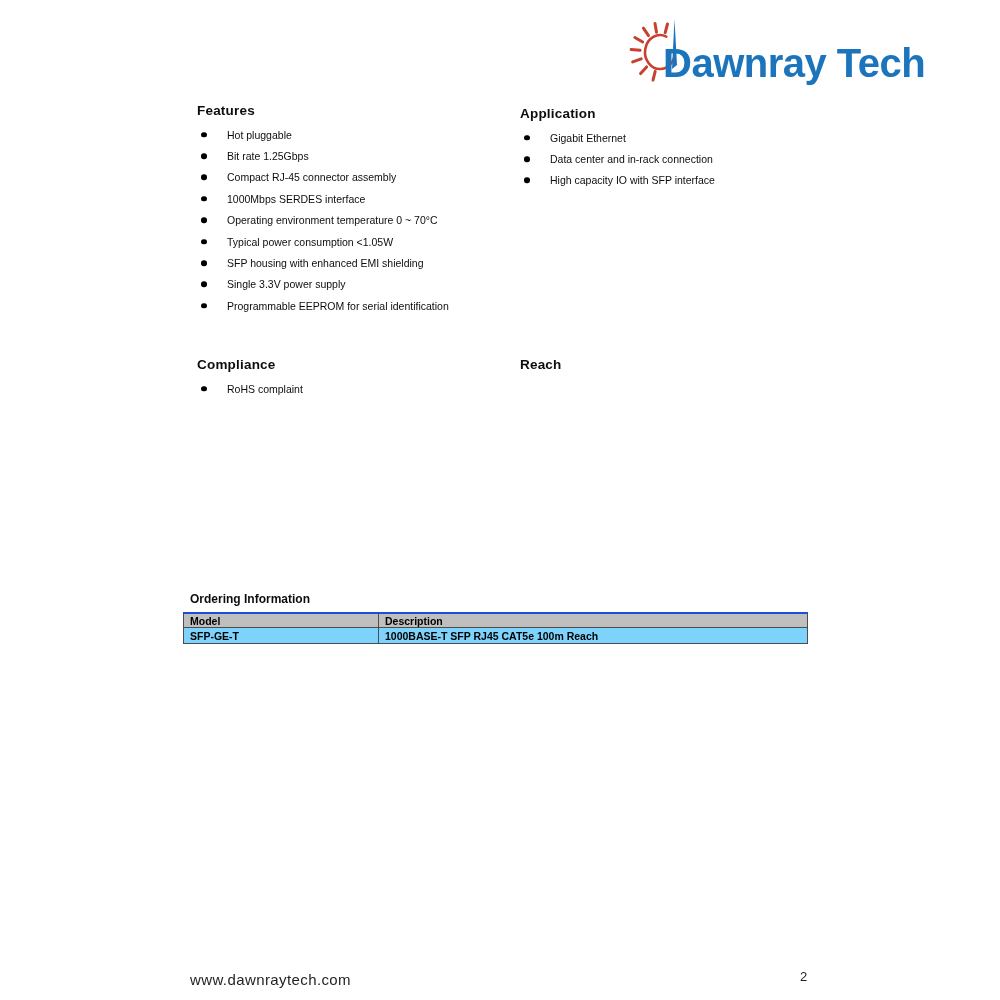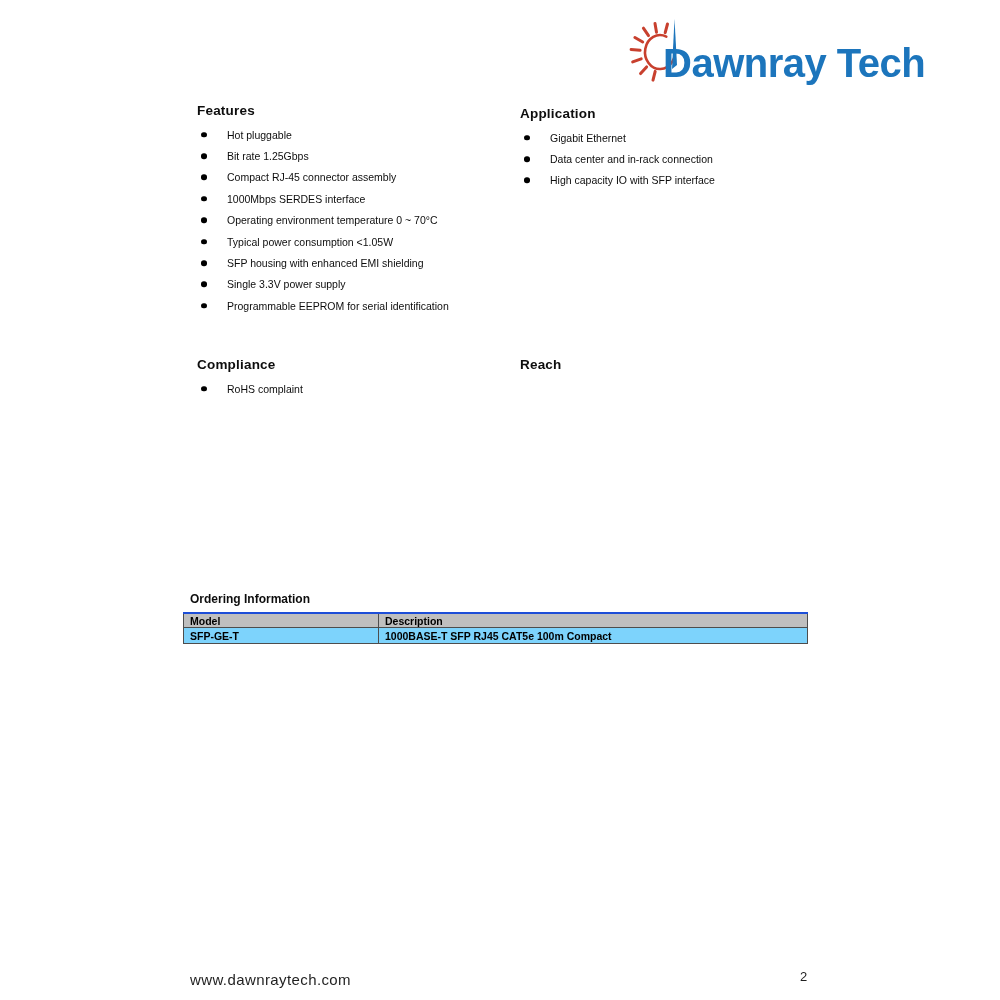--- a/index.html
+++ b/index.html
@@ -166,21 +166,21 @@
   <table class="order-table">
     <thead>
       <tr>
         <th class="col-model">Model</th>
         <th>Description</th>
       </tr>
     </thead>
     <tbody>
       <tr>
         <td>SFP-GE-T</td>
-        <td>1000BASE-T SFP RJ45 CAT5e 100m Compact</td>
+        <td>1000BASE-T SFP RJ45 CAT5e 100m Reach</td>
       </tr>
     </tbody>
   </table>
 
   <div class="footer-site">www.dawnraytech.com</div>
   <div class="footer-page">2</div>
 
 </div>
 
 </body></html>

